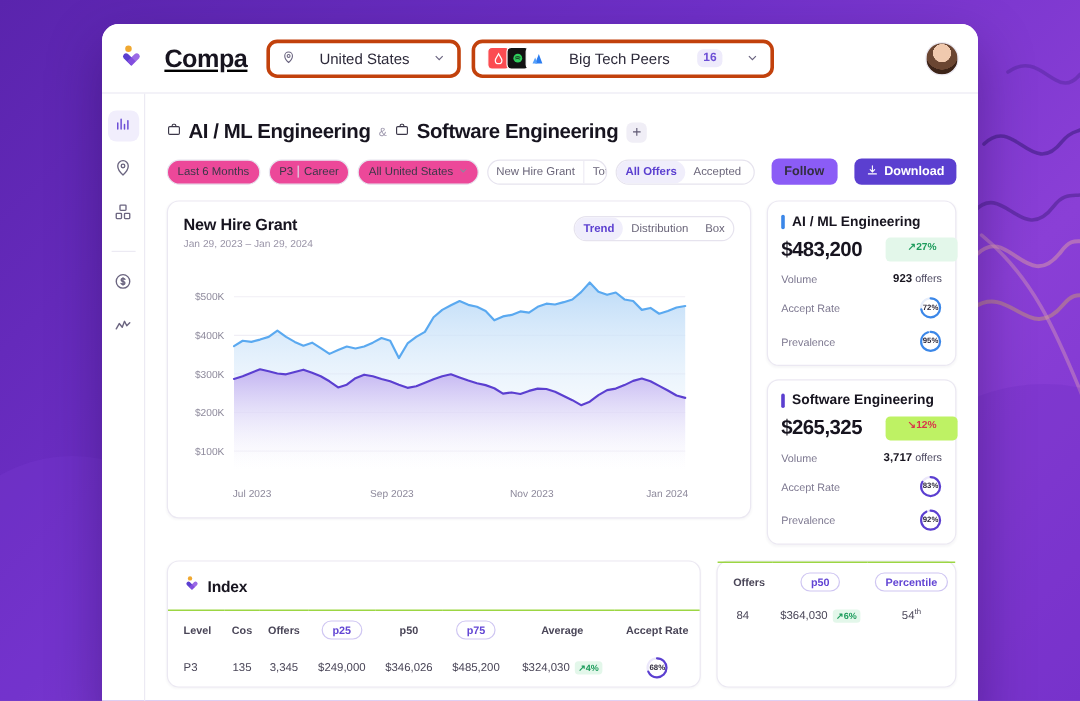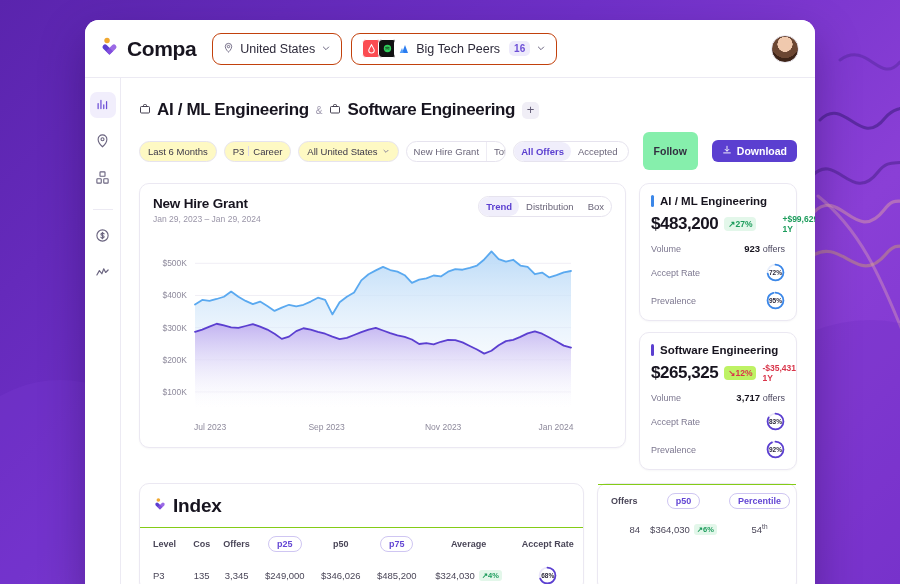--- a/index.html
+++ b/index.html
@@ -31,27 +31,27 @@
   }
 
   
   #topbar {
     height: 58px; flex: 0 0 58px;
     display: flex; align-items: center;
     padding: 0 16px 0 14px;
     border-bottom: 1px solid #eceaf3;
     background: #fff;
   }
-  .brand { display: flex; align-items: flex-end; gap: 7px; margin-right: 16px; }
+  .brand { display: flex; align-items: flex-end; gap: 17px; margin-right: 16px; text-decoration: underline; }
   .brand-name { font-size: 21px; font-weight: 700; color: #17141f; letter-spacing: -.4px; }
 
   .pill {
-    display: flex; align-items: center; gap: 6px;
+    display: flex; align-items: center; gap: 20px;
     height: 32px; padding: 0 10px;
-    border: 1px solid #c2410c; border-radius: 9px;
+    border: 3px solid #c2410c; border-radius: 9px;
     background: #fff; font-size: 12.5px; color: #2d2a3a; font-weight: 500;
     white-space: nowrap;
   }
   .pill + .pill { margin-left: 9px; }
   .logo-stack { display: flex; align-items: center; }
   .logo-chip {
     width: 19px; height: 19px; border-radius: 4px;
     display: flex; align-items: center; justify-content: center;
     font-size: 11px; color: #fff; font-weight: 700;
     margin-right: -3px; border: 1.5px solid #fff;
@@ -97,37 +97,37 @@
   .add-btn {
     width: 17px; height: 17px; border-radius: 5px; background: #f0eef6;
     color: #5f5973; font-size: 13px; line-height: 15px; text-align: center;
   }
 
   
   #filters { display: flex; align-items: center; gap: 7px; margin-top: 12px; }
   .fchip {
     height: 21px; padding: 0 8px;
     border: 1px solid #e6e3ee; border-radius: 11px;
-    background: #fef9c3; font-size: 9.5px; color: #3b3748; font-weight: 500;
+    background: #ec4899; font-size: 9.5px; color: #3b3748; font-weight: 500;
     display: flex; align-items: center; gap: 4px; white-space: nowrap;
   }
   .divider-v { width: 1px; height: 10px; background: #ddd9e8; }
   .seg-group {
     display: flex; align-items: center; height: 21px;
     border: 1px solid #e6e3ee; border-radius: 11px; background: #fff;
     overflow: hidden;
   }
   .seg { padding: 0 7px; height: 100%; display: flex; align-items: center;
          font-size: 9.5px; color: #6a6579; font-weight: 500; white-space: nowrap; }
   .seg.on { background: #f0eefb; color: #5b3fd0; font-weight: 700; border-radius: 10px; }
   .seg + .seg { border-left: 1px solid #eeecf4; }
   .seg-group.plain .seg + .seg { border-left: none; }
 
   .btn-follow {
-    height: 38px; padding: 0 11px; border-radius: 6px; background: #86efac;
+    height: 22px; padding: 0 11px; border-radius: 6px; background: #8b5cf6;
     font-size: 10.5px; color: #322e40; font-weight: 600;
     display: flex; align-items: center;
   }
   .btn-download {
     height: 22px; padding: 0 10px; border-radius: 6px; background: #5b3fd0;
     font-size: 10.5px; color: #fff; font-weight: 600;
     display: flex; align-items: center; gap: 5px; margin-left: 7px;
   }
 
   
@@ -148,43 +148,43 @@
   #chart-plot { margin-top: 14px; position: relative; height: 200px; }
   #chart-plot svg { display: block; }
   .ytick { font-size: 8.5px; fill: #8e8a9c; }
   .xtick { font-size: 8.5px; fill: #8e8a9c; }
 
   
   .stat-card { padding: 11px 11px 10px; }
   .stat-head { display: flex; align-items: center; gap: 6px; }
   .stat-bar { width: 3px; height: 12px; border-radius: 2px; }
   .stat-name { font-size: 11.5px; font-weight: 700; color: #17141f; }
-  .stat-value-row { display: flex; align-items: center; gap: 6px; margin-top: 7px; }
+  .stat-value-row { display: flex; gap: 20px; margin-top: 7px; }
   .stat-value { font-size: 17px; font-weight: 700; color: #17141f; letter-spacing: -.45px; }
-  .delta-pill { font-size: 8.5px; font-weight: 700; padding: 2px 4px; border-radius: 4px; }
+  .delta-pill { font-size: 8.5px; font-weight: 700; padding: 2px 18px; border-radius: 4px; }
   .delta-up { background: #e3f7ea; color: #1d9c5c; }
   .delta-down { background: #bef264; color: #d9354a; }
   .delta-abs { font-size: 8.5px; font-weight: 600; }
   .delta-abs.up { color: #1d9c5c; margin-left: 20px; }
   .delta-abs.down { color: #d9354a; }
   .stat-row { display: flex; align-items: center; justify-content: space-between; margin-top: 9px; }
   .stat-label { font-size: 9px; color: #7d7890; }
   .stat-rval { font-size: 9px; color: #4c4860; }
   .stat-rval b { color: #17141f; font-size: 9.5px; }
   .gauge { width: 19px; height: 19px; position: relative; }
   .gauge svg { display: block; }
   .gauge-txt { position: absolute; inset: 0; display: flex; align-items: center;
                justify-content: center; font-size: 6.5px; font-weight: 700; color: #2e2a3c; }
 
   
   #tables { display: flex; gap: 13px; margin-top: 13px; }
   #index-card { flex: 1 1 auto; min-width: 0; }
   #lilac-card { width: 200px; flex: 0 0 200px; }
   .tbl-head { display: flex; align-items: center; gap: 6px; padding: 11px 13px 10px; }
-  .tbl-title { font-size: 19px; font-weight: 700; color: #17141f; letter-spacing: -.2px; }
+  .tbl-title { font-size: 13px; font-weight: 700; color: #17141f; letter-spacing: -.2px; }
   table { width: 100%; border-collapse: collapse; }
   thead tr { border-top: 1px solid #84cc16; }
   th { font-size: 9px; font-weight: 700; color: #4a4658; padding: 8px 4px; text-align: center; white-space: nowrap; }
   th:first-child, td:first-child { text-align: left; padding-left: 13px; }
   td { font-size: 9.5px; color: #4a4658; padding: 6px 4px; text-align: center; white-space: nowrap; }
   .hpill {
     display: inline-block; border: 1px solid #cfc6f2; border-radius: 10px;
     padding: 2px 8px; color: #6346d4; font-weight: 700; font-size: 9px;
   }
   .cell-flex { display: flex; align-items: center; justify-content: center; gap: 4px; }
@@ -598,21 +598,21 @@
           <table>
             <thead>
               <tr>
                 <th>Offers</th>
                 <th><span class="hpill">p50</span></th>
                 <th><span class="hpill">Percentile</span></th>
               </tr>
             </thead>
             <tbody>
               <tr>
-                <td style="text-align:right;padding-left:0">84</td>
+                <td style="text-align:center;padding-left:0">84</td>
                 <td>
                   <span class="cell-flex">
                     <span>$364,030</span>
                     <span class="mini-up"><span>↗</span><span>6%</span></span>
                   </span>
                 </td>
                 <td>
                   <span>54</span><span class="sup">th</span>
                 </td>
               </tr>

